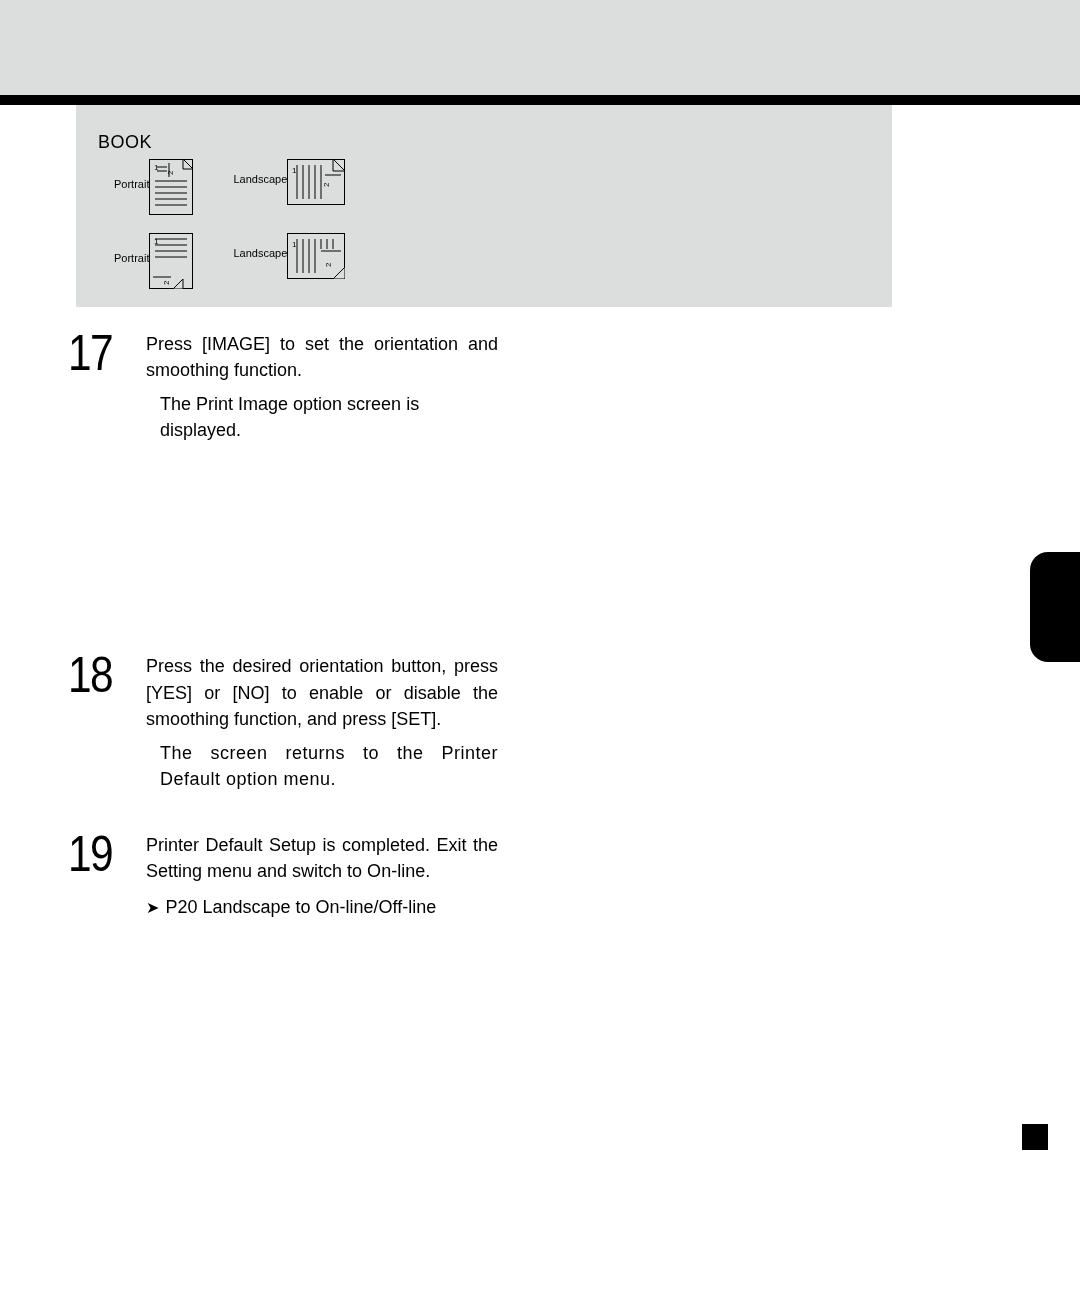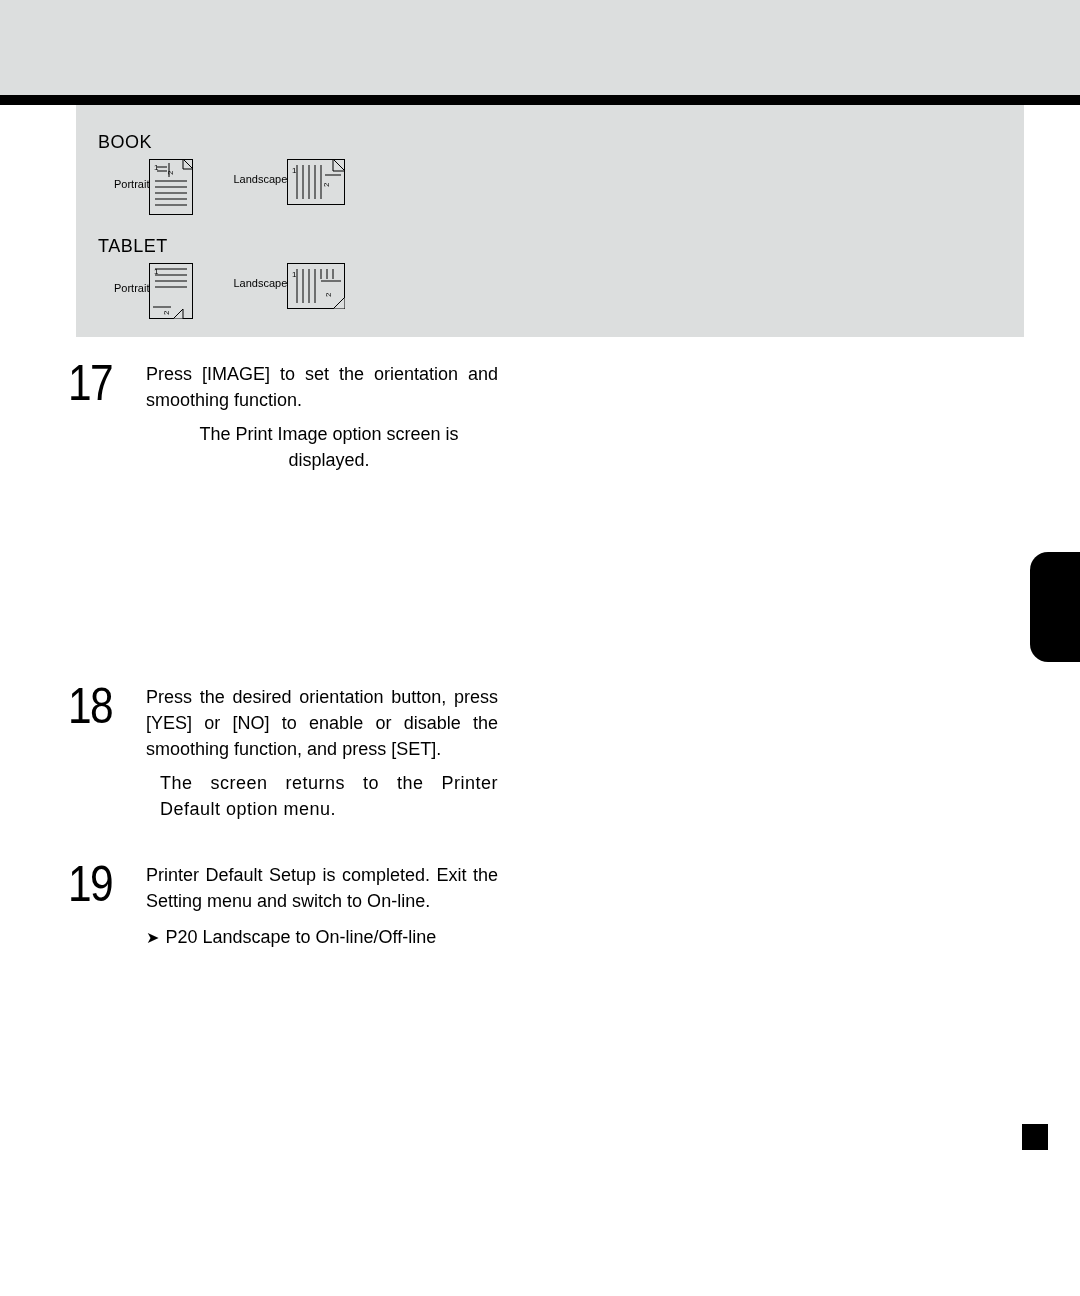--- a/index.html
+++ b/index.html
@@ -18,21 +18,21 @@
   .top-pad {
     height: 95px;
     background: #dcdede;
   }
   .top-bar {
     height: 10px;
     background: #000;
   }
   .info-box {
     margin-left: 76px;
-    width: 948px;
+    width: 816px;
     background: #dcdede;
     padding: 24px 22px 18px 22px;
     box-sizing: border-box;
     font-size: 18px;
     line-height: 1.45;
   }
   .ib-title {
     letter-spacing: 0.5px;
     margin-bottom: 4px;
   }
@@ -69,21 +69,21 @@
     font-weight: normal;
     letter-spacing: -2px;
     line-height: 0.9;
     margin-right: 10px;
     min-width: 68px;
     transform: scaleX(0.85);
     transform-origin: left center;
   }
   .step-body { font-size: 18px; line-height: 1.45; flex: 1; }
   .step-title { text-align: justify; }
-  .step-sub { margin-top: 8px; margin-left: 14px; text-align: center; }
+  .step-sub { margin-top: 8px; margin-left: 14px; }
   .step-sub-justify { text-align: justify; letter-spacing: 0.5px; }
 
   .ref-line { display: flex; align-items: center; margin-top: 10px; margin-left: 0; }
   .ref-arrow { font-size: 16px; margin-right: 6px; }
   .side-tab {
     position: absolute;
     right: 0;
     top: 552px;
     width: 50px;
     height: 110px;
@@ -142,21 +142,20 @@
               <line x1="28" y1="6" x2="28" y2="40"></line>
             <line x1="34" y1="6" x2="34" y2="40"></line>
           </g>
           <text x="5" y="14" font-size="8" font-family="Arial">1</text>
           <text x="42" y="28" font-size="8" font-family="Arial" transform="rotate(-90 42 28)">2</text>
           <line x1="38" y1="16" x2="54" y2="16" stroke="#000"></line>
         </svg>
       </div>
     </div>
 
-    <div class="ib-title">TABLET</div>
     <div class="thumb-row" style="margin-bottom:0;">
       <div class="thumb">
         <div class="thumb-label">Portrait</div>
         <svg width="44" height="56" viewBox="0 0 44 56">
           <rect x="0.5" y="0.5" width="43" height="55" fill="#dcdede" stroke="#000"></rect>
           <path d="M24 56 L34 46 L34 56 Z" fill="#dcdede" stroke="#000"></path>
           <g stroke="#000" stroke-width="1">
             <line x1="6" y1="6" x2="38" y2="6"></line>
               <line x1="6" y1="12" x2="38" y2="12"></line>
             <line x1="6" y1="18" x2="38" y2="18"></line>

